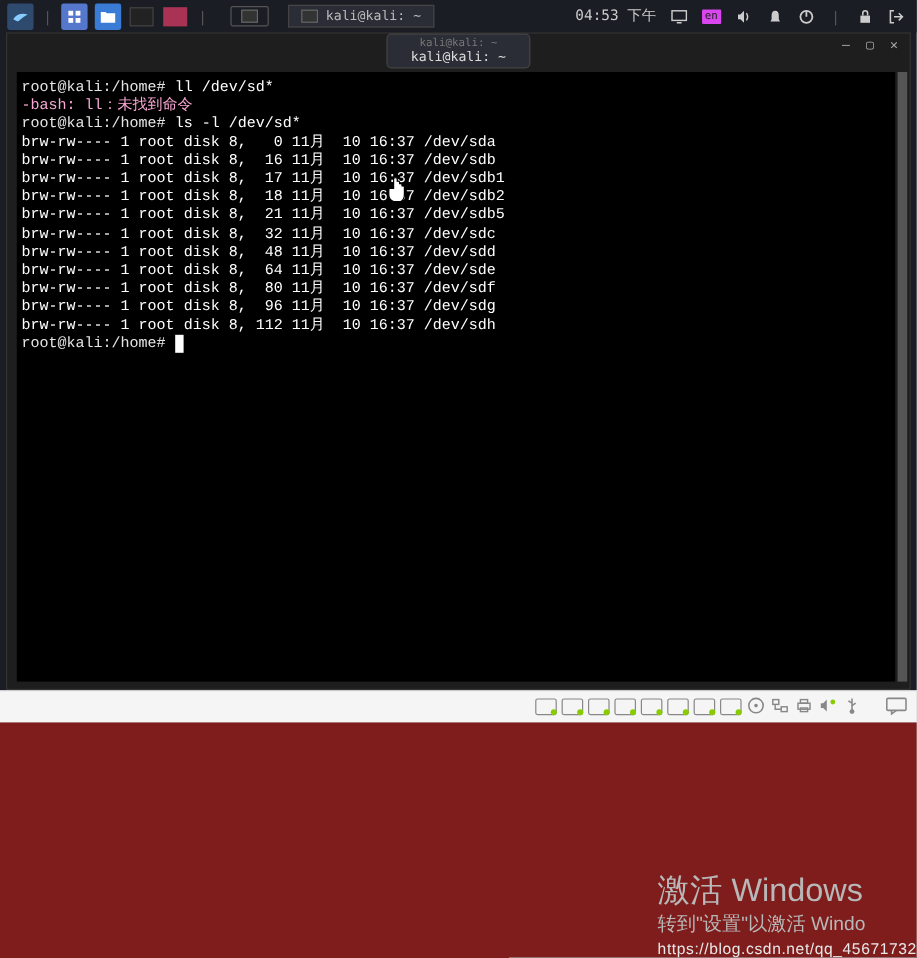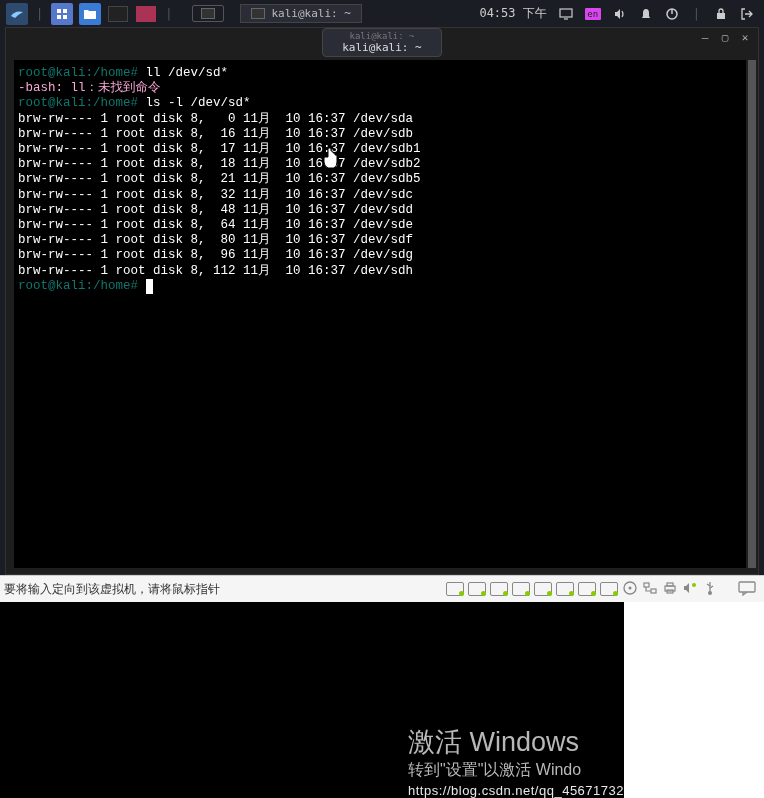--- a/index.html
+++ b/index.html
@@ -137,21 +137,21 @@
       top: 32px;
       bottom: 6px;
       width: 8px;
       background: #2a2a2a;
     }
     .scroll-thumb {
       width: 100%;
       height: 100%;
       background: #555;
     }
-    .prompt-user { color: #0f766e; }
+    .prompt-user { color: #e5e5e5; }
     .cmd { color: #fff; }
     .err { color: #f9a8d4; }
     .cursor-blink {
       display: inline-block;
       width: 7px;
       background: #fff;
       animation: blink 1s step-start infinite;
     }
     @keyframes blink { 50% { opacity: 0; } }
     .mouse-cursor {
@@ -190,23 +190,23 @@
     }
     .vm-disk.active::after {
       content: '';
       position: absolute;
       bottom: -1px; right: -1px;
       width: 5px; height: 5px;
       background: #8c0;
       border-radius: 50%;
     }
     .below-vm {
-      width: 624px;
+      width: 764px;
       height: 196px;
-      background: #000000;
+      background: #7f1d1d;
       position: relative;
     }
     .watermark {
       position: absolute;
       right: 0px;
       bottom: 0px;
       color: #b8b8b8;
       font-family: "Segoe UI", sans-serif;
       text-align: left;
     }
@@ -315,21 +315,20 @@
   </div>
 
   <div class="mouse-cursor">
     <svg width="18" height="22" viewBox="0 0 18 22">
         <path d="M6 1 L6 9 L3 9 Q2 9 2 10 L2 14 Q2 18 6 20 L12 20 Q15 18 15 14 L15 8 Q15 7 14 7 L13 7 L13 6 Q13 5 12 5 L11 5 L11 4 Q11 3 10 3 L9 3 L9 1 Q9 0 7.5 0 Q6 0 6 1 Z" fill="#fff" stroke="#000" stroke-width="1"></path>
       </svg>
   </div>
 </div>
 
 <div class="vm-status-bar">
-  <span class="vm-status-text">要将输入定向到该虚拟机，请将鼠标指针</span>
   <div class="vm-spacer"></div>
   <div class="vm-icons">
     <div class="vm-disk active"></div>
     <div class="vm-disk active"></div>
     <div class="vm-disk active"></div>
     <div class="vm-disk active"></div>
     <div class="vm-disk active"></div>
     <div class="vm-disk active"></div>
     <div class="vm-disk active"></div>
     <div class="vm-disk active"></div>

